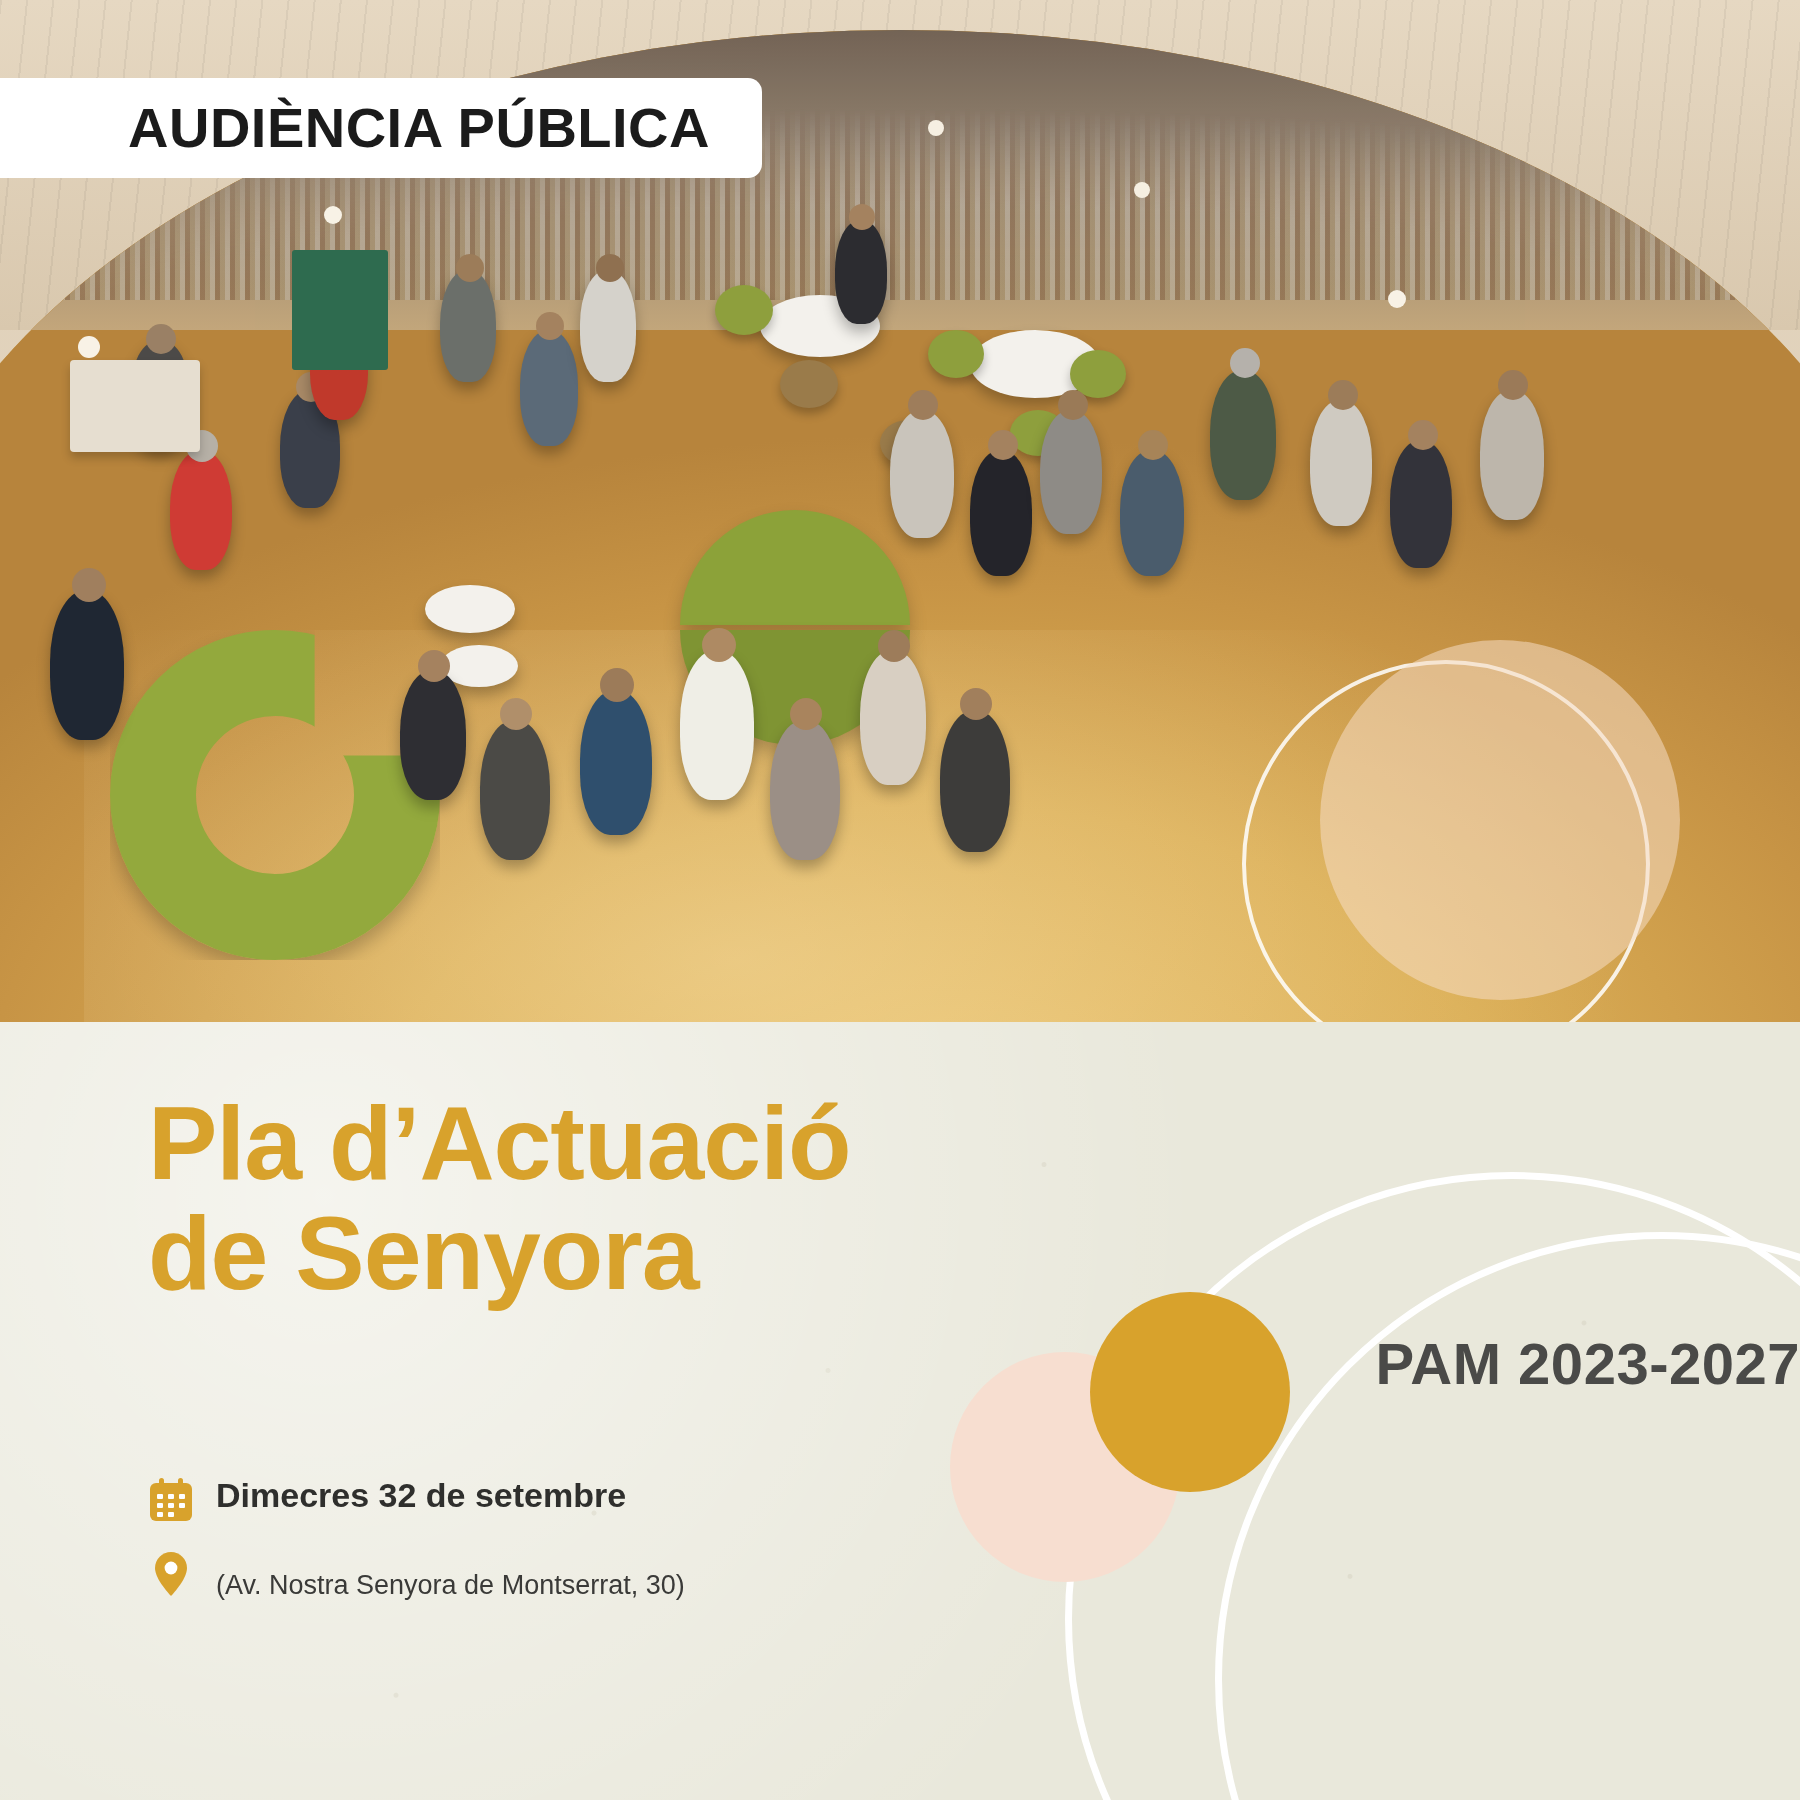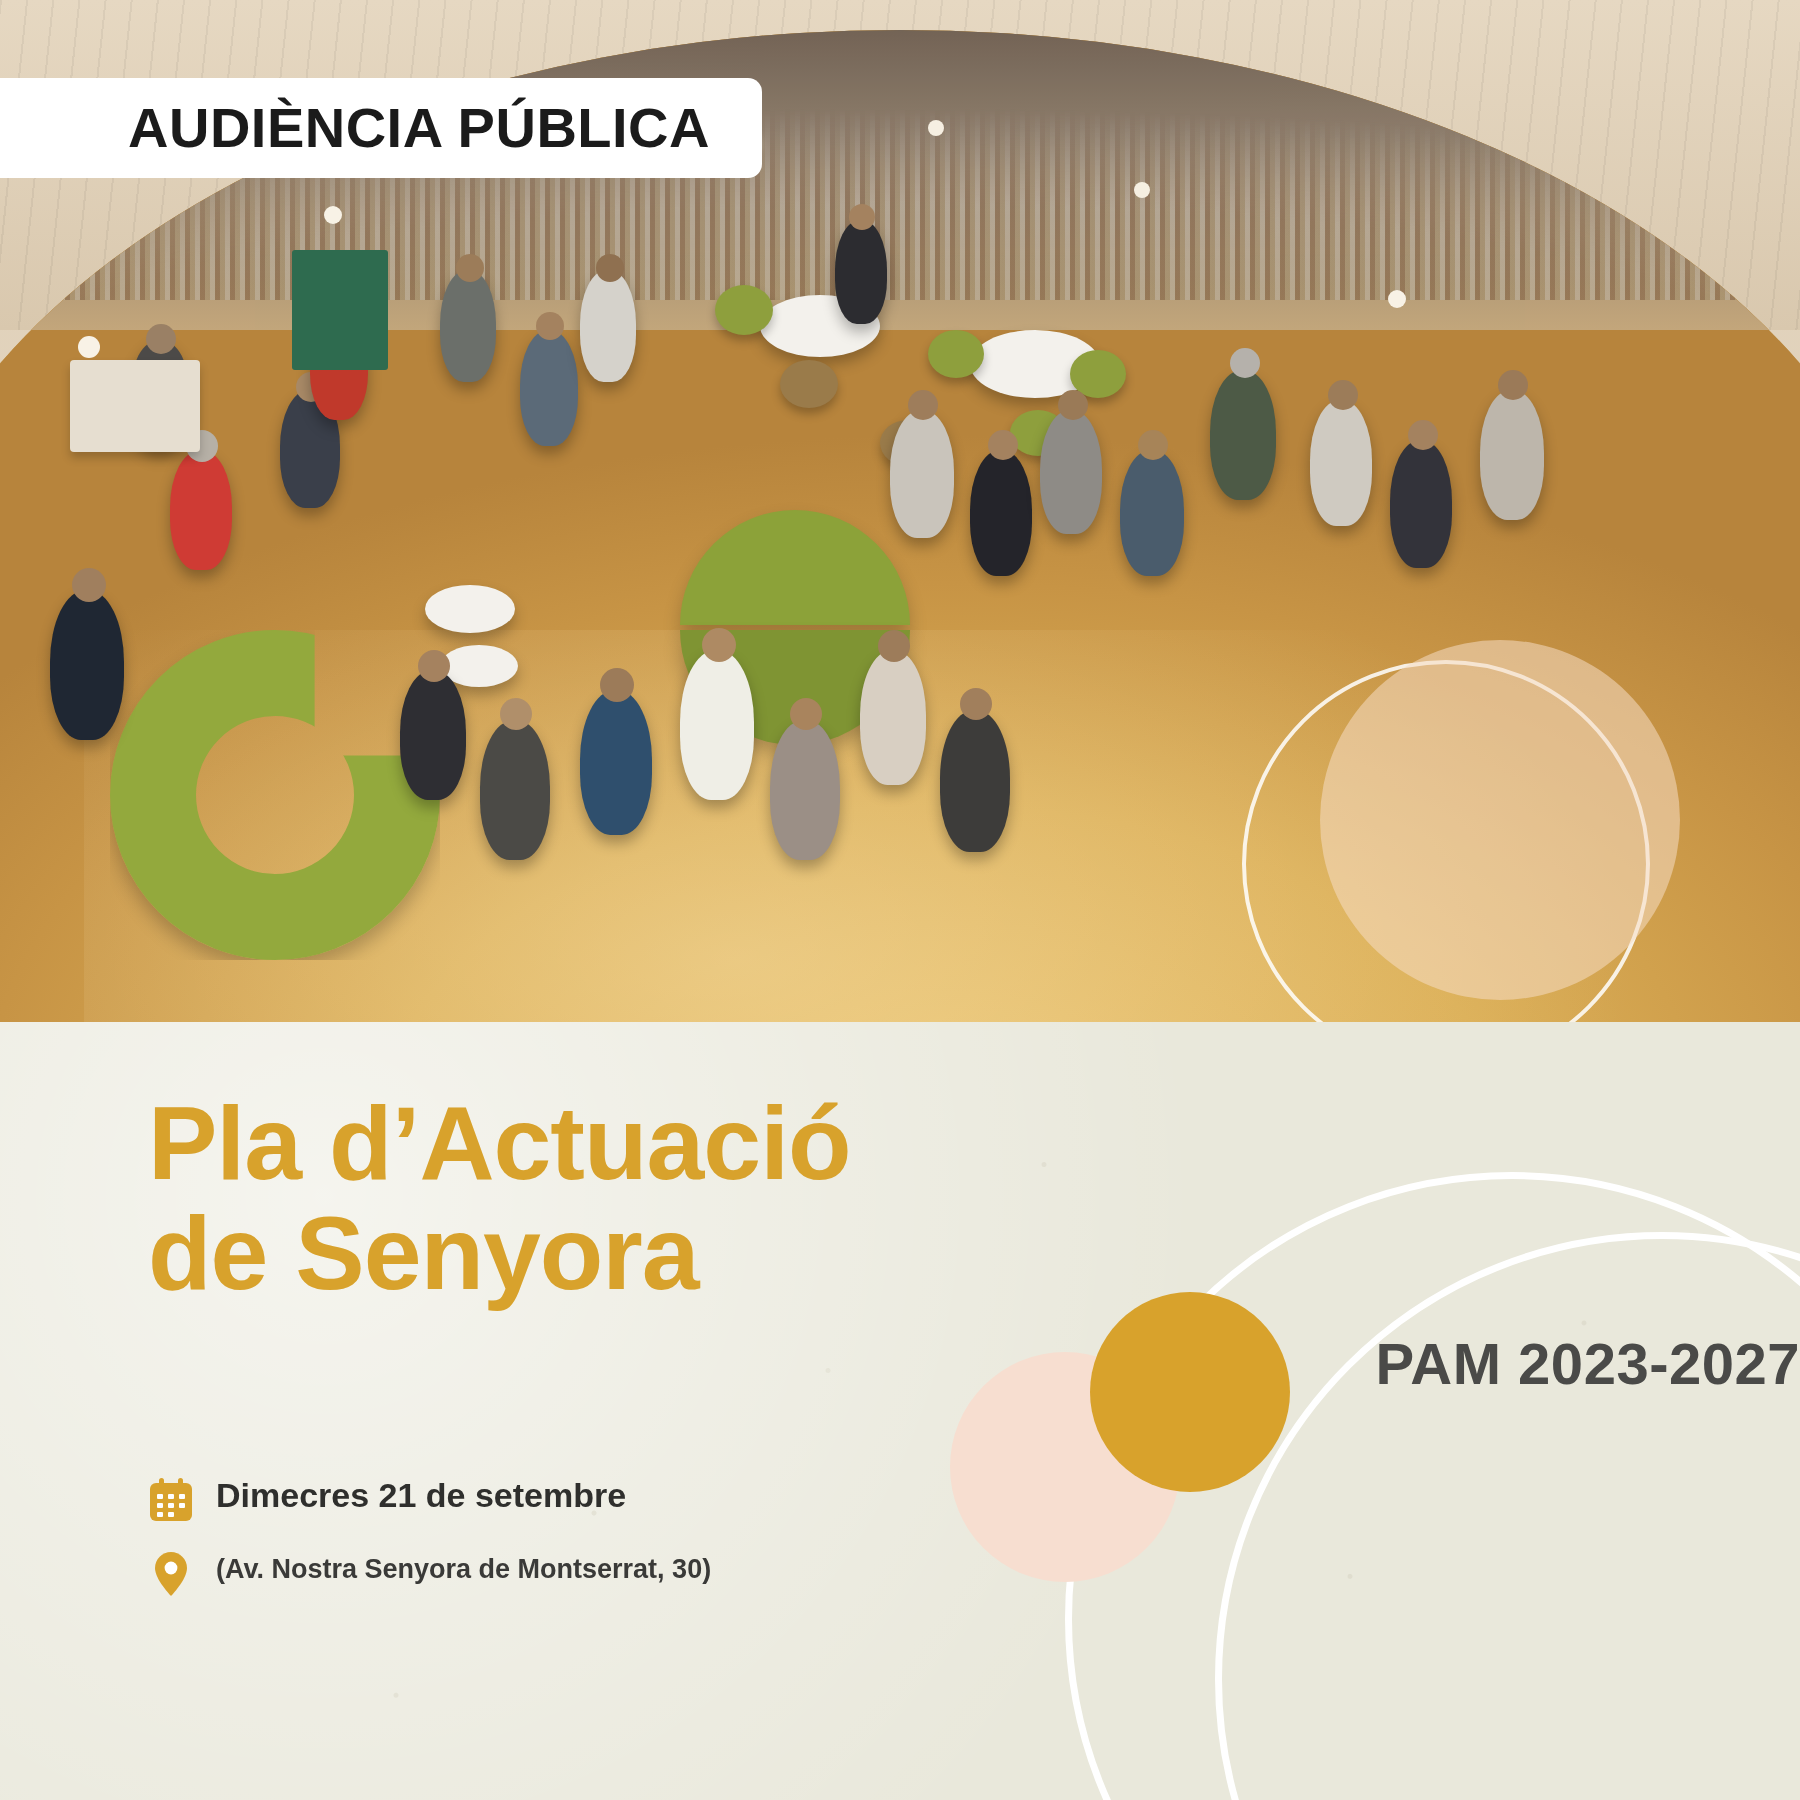--- a/index.html
+++ b/index.html
@@ -275,23 +275,23 @@
     margin-top: 2px;
   }
   .info-text {
     font-size: 34px;
     font-weight: 700;
     color: #2f2f2d;
     line-height: 1.22;
   }
   .info-sub {
     font-size: 27px;
-    font-weight: 700;
+    font-weight: 400;
     color: #3a3a38;
-    margin-top: 5px;
+    margin-top: 21px;
   }
 </style>
 </head>
 <body>
 
 <div class="poster">
 
   <div class="photo">
     <div class="ceiling"></div>
 
@@ -435,21 +435,21 @@
                 <rect x="20" y="17" width="6" height="5" rx="1"></rect>
                 <rect x="31" y="17" width="6" height="5" rx="1"></rect>
                 <rect x="9" y="26" width="6" height="5" rx="1"></rect>
                 <rect x="20" y="26" width="6" height="5" rx="1"></rect>
                 <rect x="31" y="26" width="6" height="5" rx="1"></rect>
                 <rect x="9" y="35" width="6" height="5" rx="1"></rect>
                 <rect x="20" y="35" width="6" height="5" rx="1"></rect>
               </g>
             </svg>
           </span>
-          <div class="info-text">Dimecres 21 de setembre</div>
+          <div class="info-text">Dimecres 32 de setembre</div>
         </div>
 
 
         <div class="info-row">
           <span class="icon-box">
             <svg viewBox="0 0 46 46" width="46" height="46" aria-hidden="true">
               <path d="M23 1C14.2 1 7 8.2 7 17c0 11.6 16 28 16 28s16-16.4 16-28C39 8.2 31.8 1 23 1z" fill="#d8a22c"></path>
               <circle cx="23" cy="17" r="6.4" fill="#ffffff"></circle>
             </svg>
           </span>

